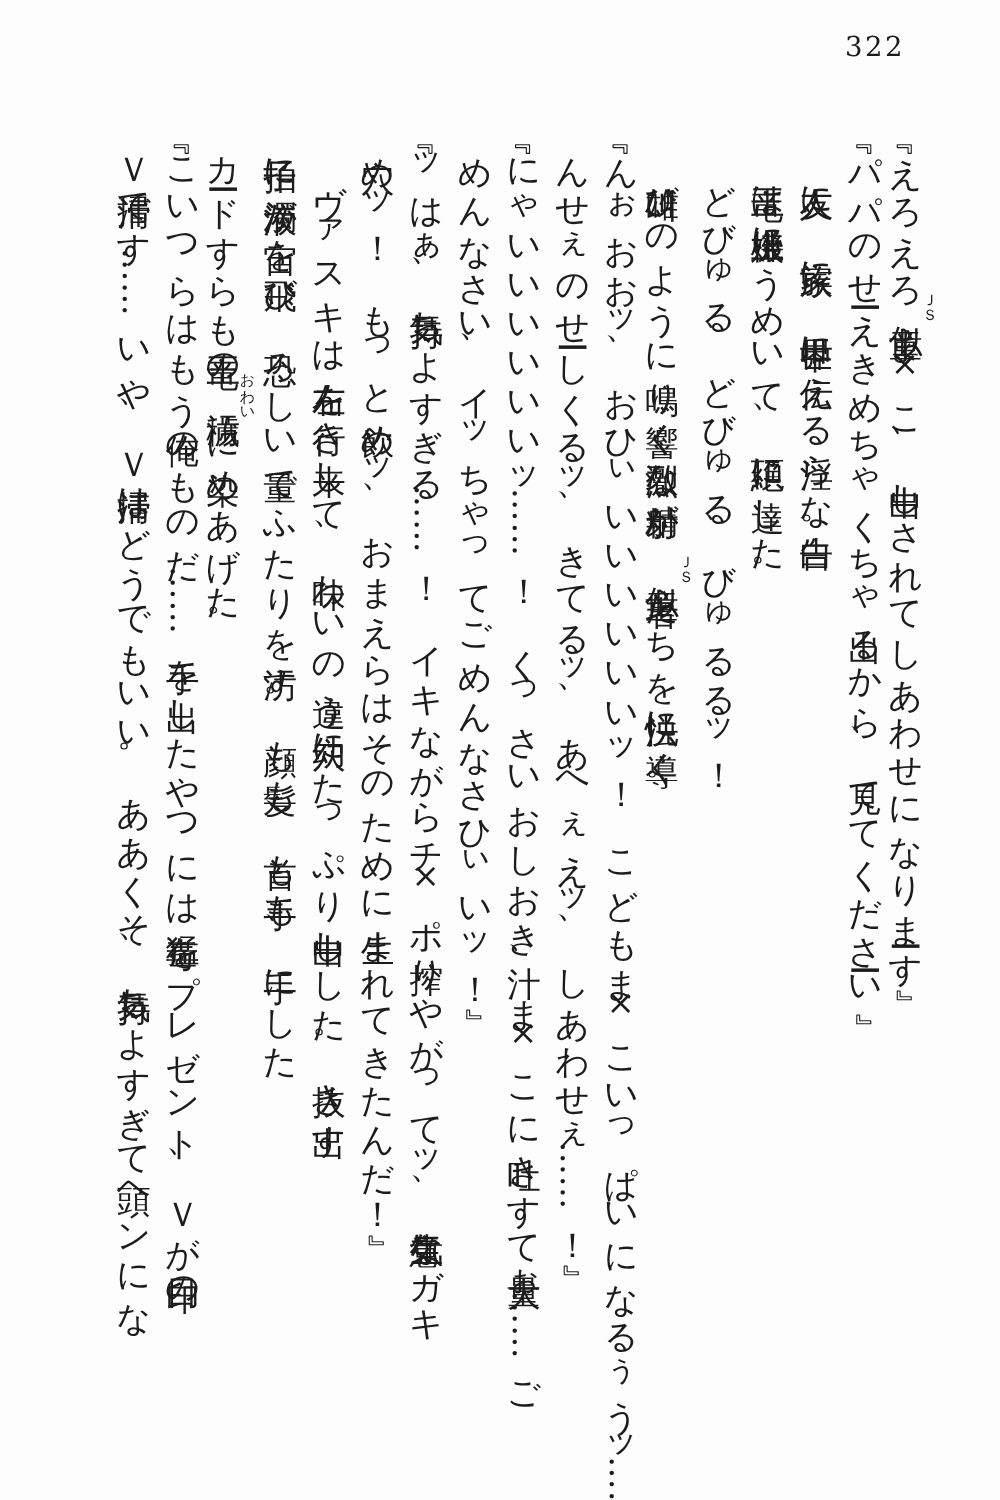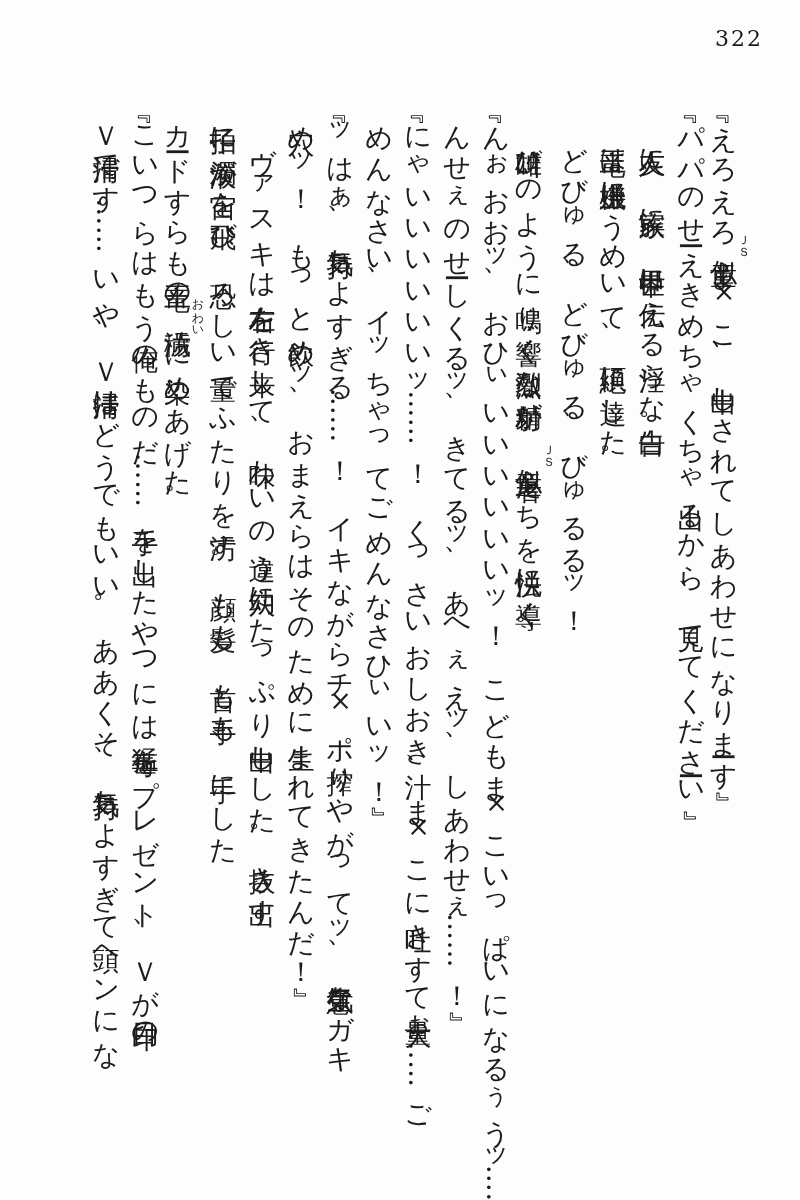--- a/index.html
+++ b/index.html
@@ -16,21 +16,21 @@
   }
   .page {
     position: absolute;
     inset: 0;
     background: #fdfdfd;
     color: #1c1c1c;
   }
   #page-number {
     position: absolute;
     top: 26px;
-    left: 715px;
+    left: 676px;
     font-size: 22px;
     letter-spacing: 2px;
     color: #1c1c1c;
   }
   #text-body {
     position: absolute;
     top: 107px;
     right: 50px;
     height: 1040px;
     writing-mode: vertical-rl;

